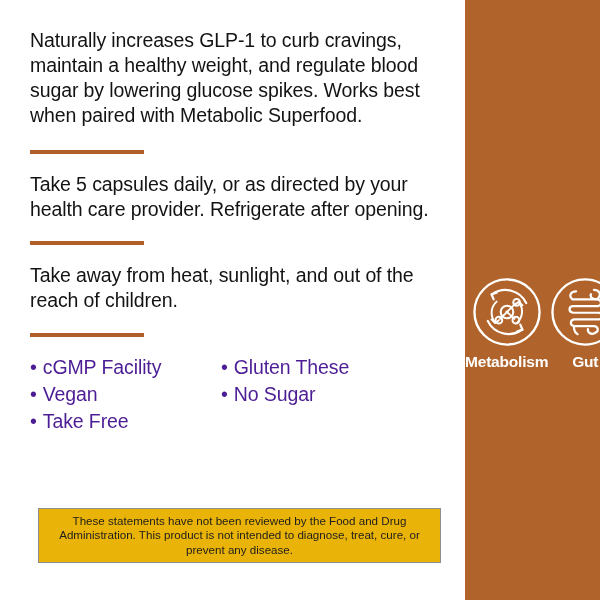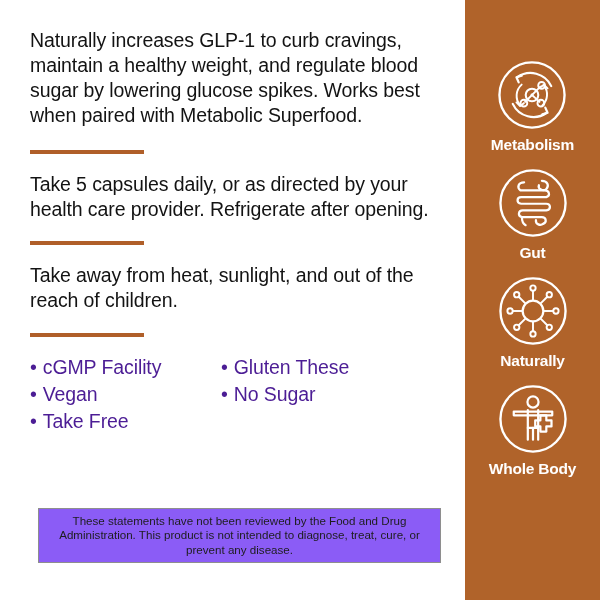--- a/index.html
+++ b/index.html
@@ -69,40 +69,40 @@
   .disclaimer {
     position: absolute;
     left: 38px;
     top: 508px;
     width: 403px;
     height: 55px;
     border: 1.5px solid #8e8e8e;
     display: flex;
     align-items: center;
     justify-content: center;
-    background: #8b5cf6;
+    background: #eab308;
   }
   .disclaimer p {
     font-size: 11.6px;
     line-height: 14.5px;
     text-align: center;
     color: #1d1d1d;
     padding: 0 12px;
   }
 
   
   .rail {
     position: absolute;
     right: 0;
     top: 0;
     width: 135px;
     height: 600px;
     background: #b0632a;
     display: flex;
-    flex-direction: column;
+    flex-direction: row;
     align-items: center;
     justify-content: flex-start;
     padding-top: 58px;
   }
 
   .benefit {
     display: flex;
     flex-direction: column;
     align-items: center;
     margin-bottom: 12px;

